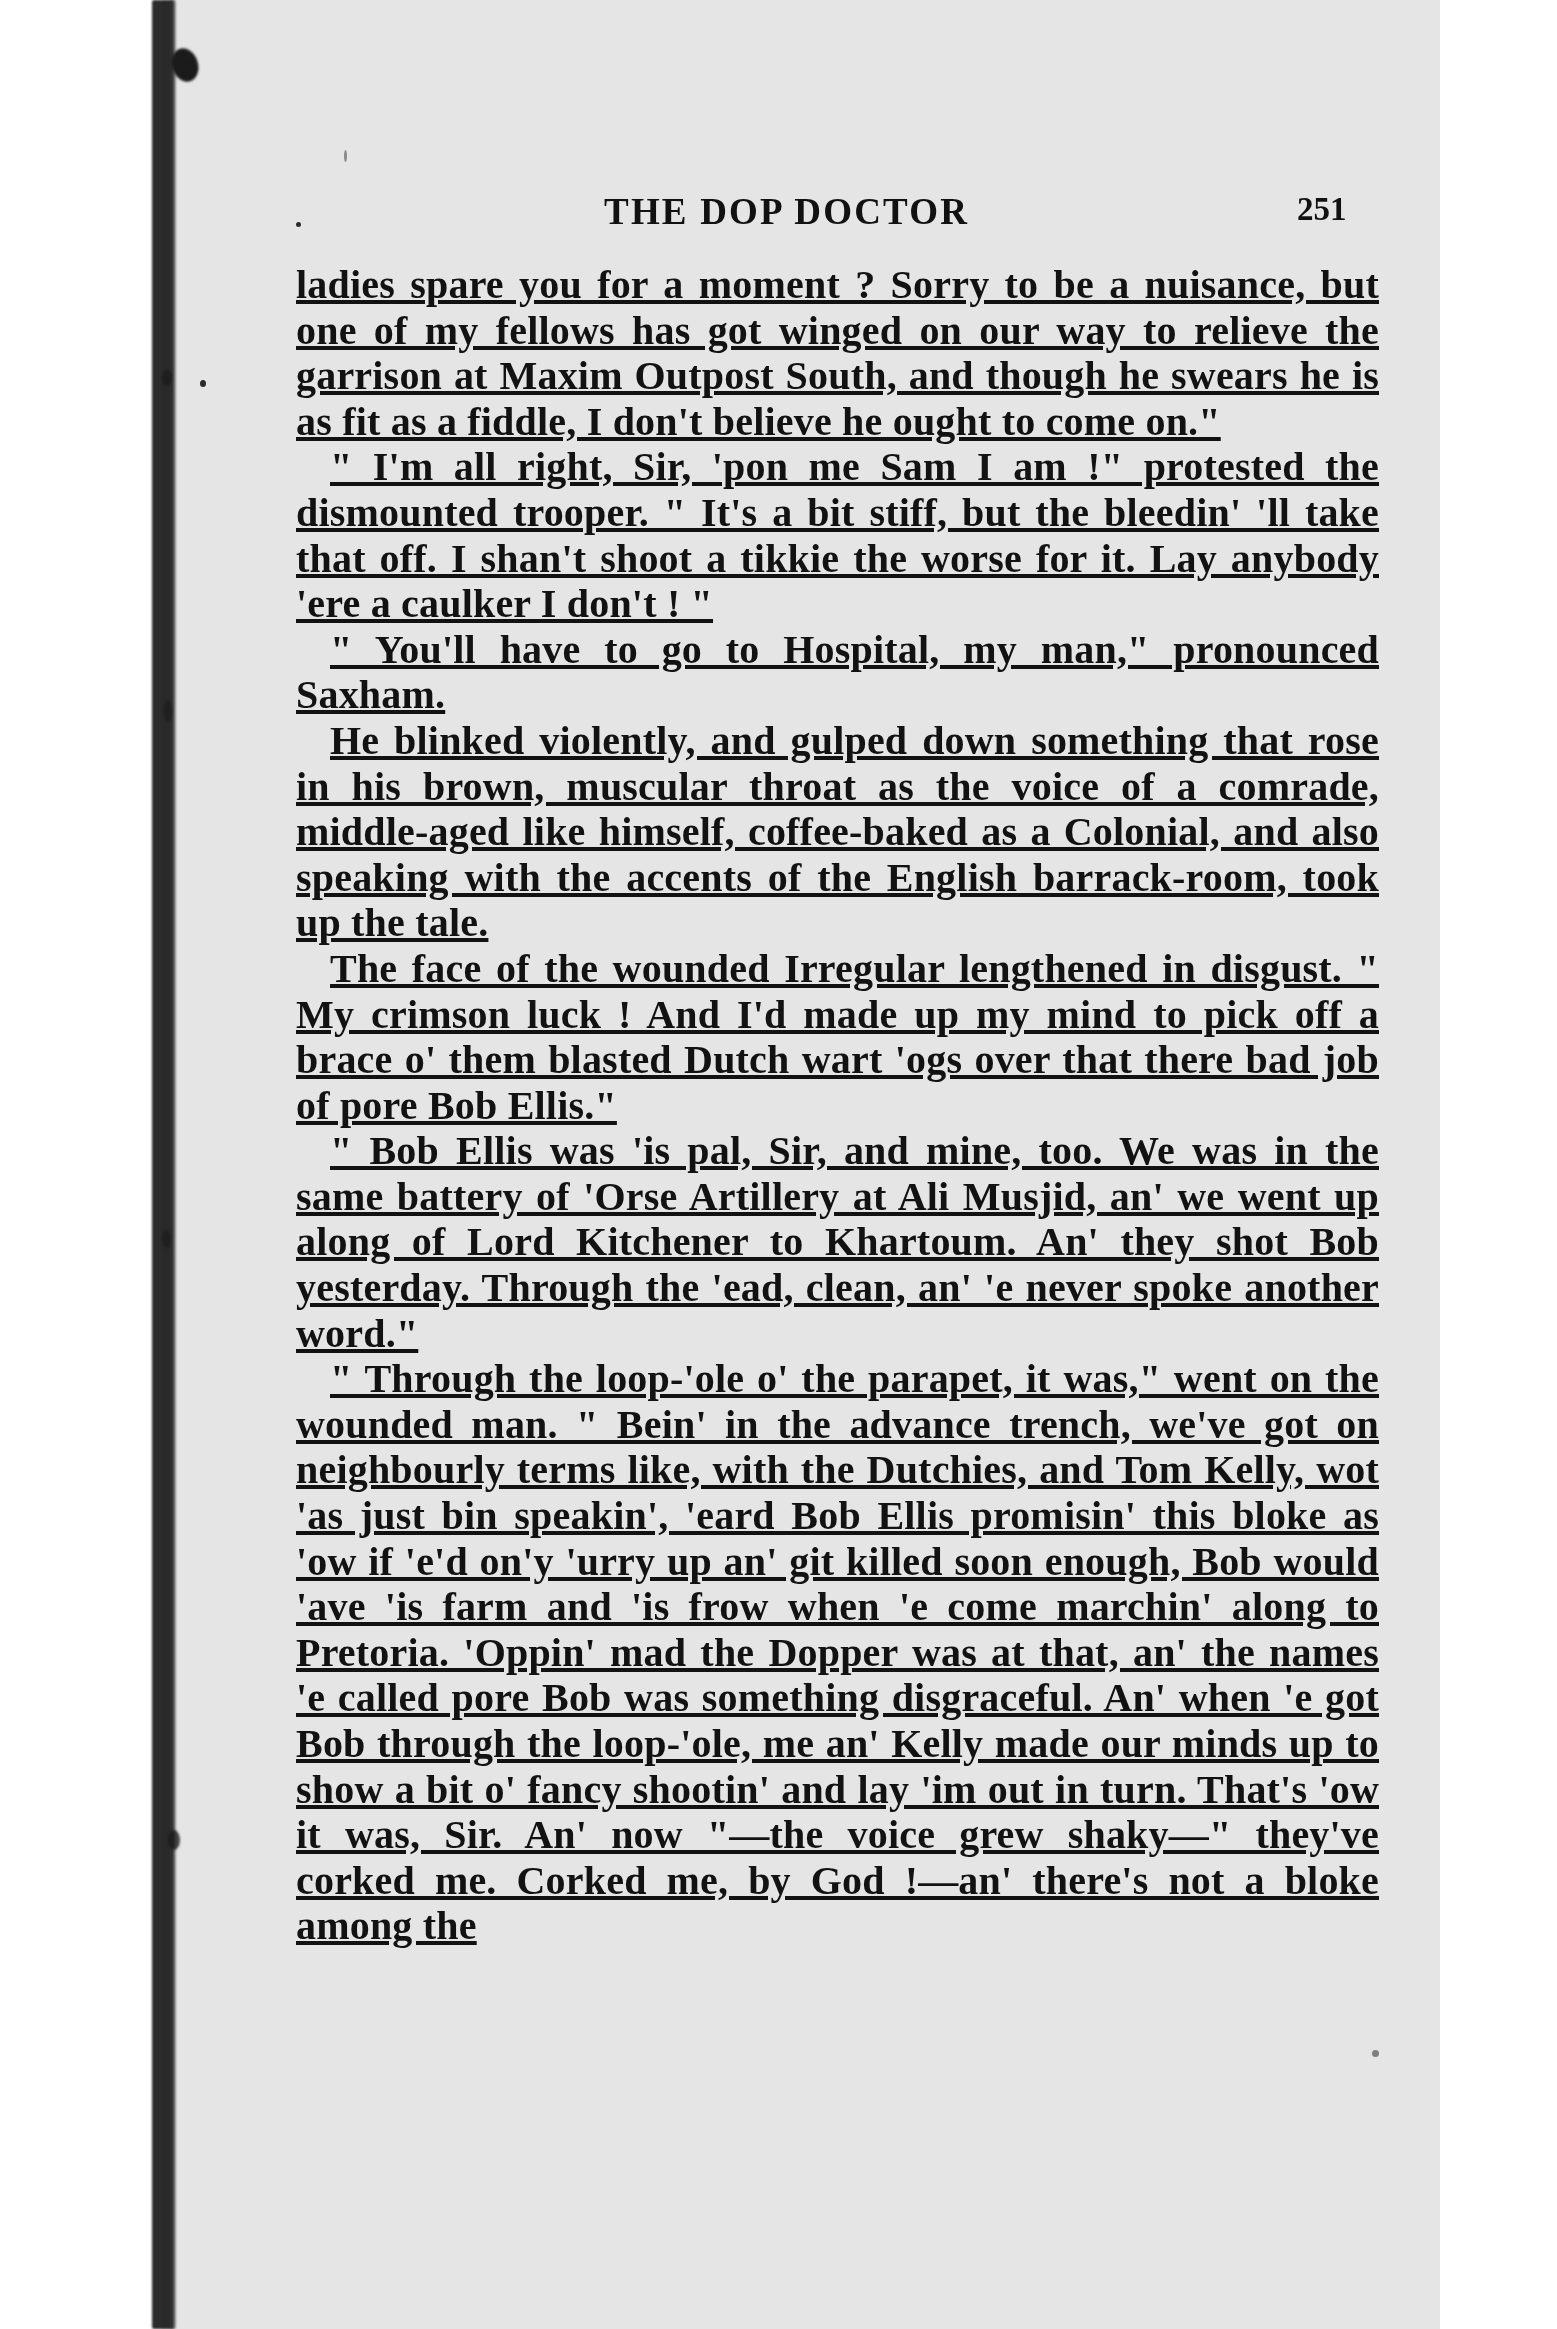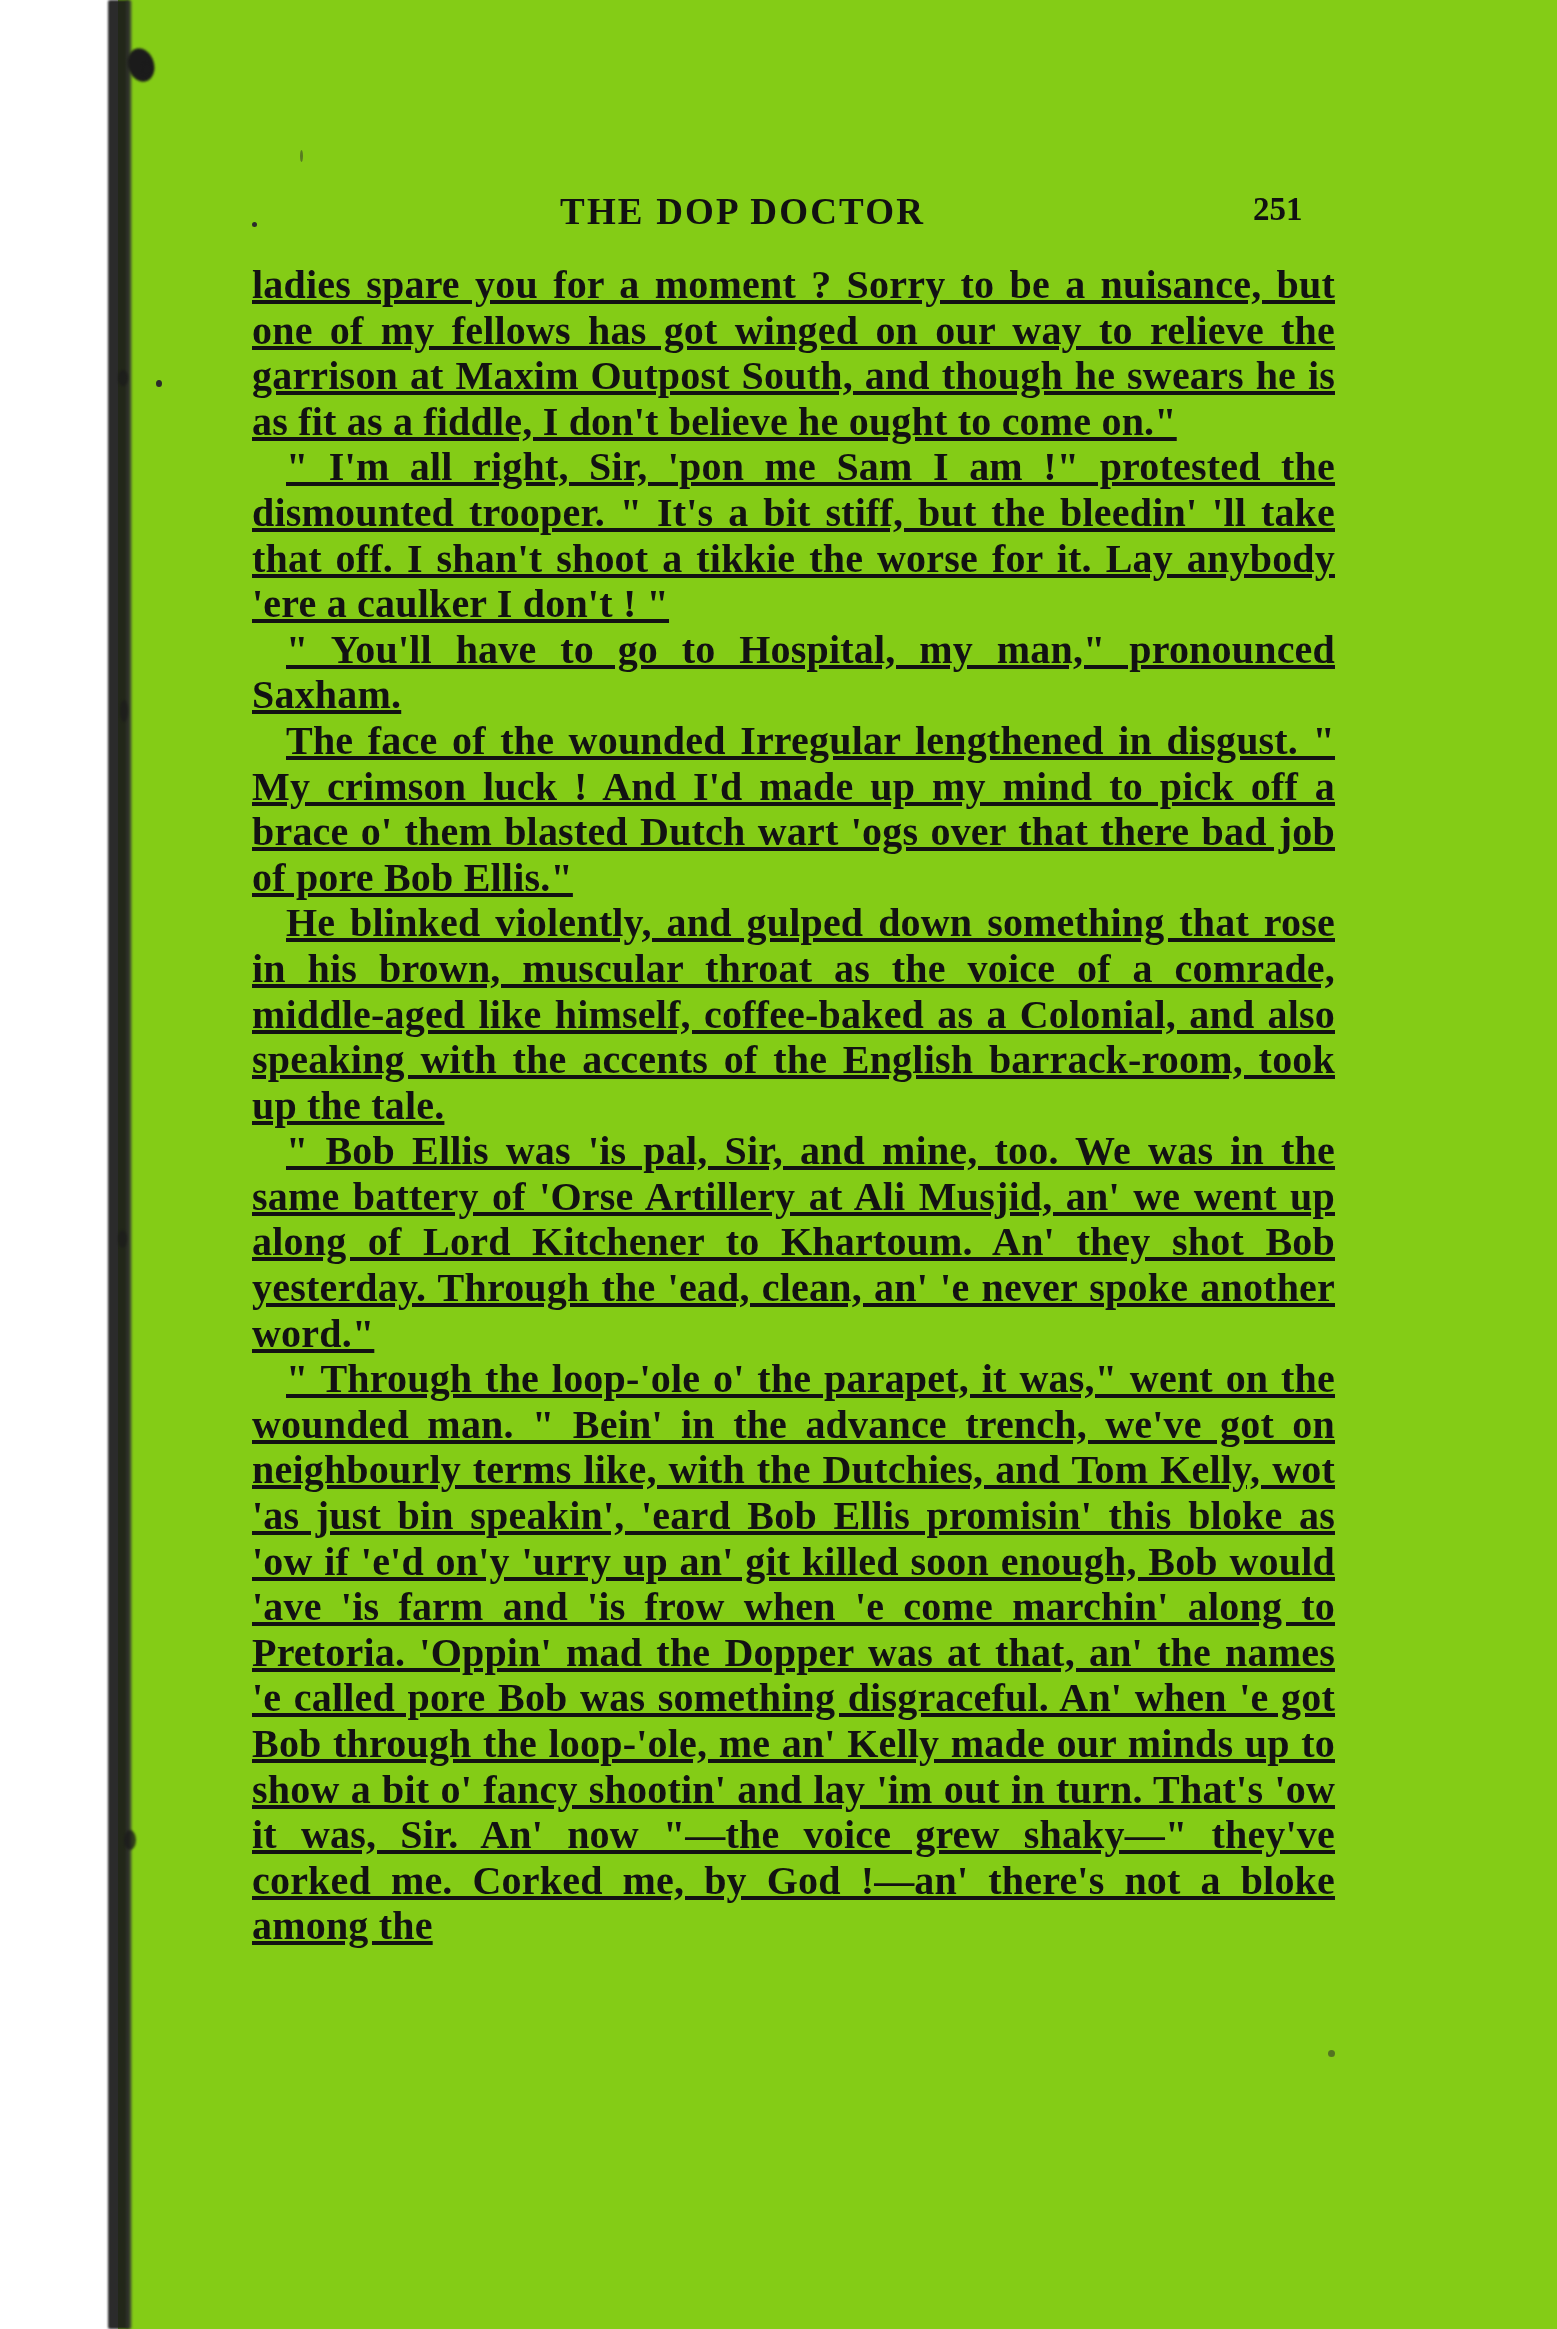--- a/index.html
+++ b/index.html
@@ -2,25 +2,26 @@
 <html><head>
 <meta charset="utf-8">
 <style>
   html, body {
     margin: 0;
     padding: 0;
     background: #ffffff;
   }
   .page {
     position: relative;
-    width: 1557px;
+    width: 1396px;
     height: 2329px;
-    background: #84cc16;
+    background: #e5e5e5;
     overflow: hidden;
     font-family: "Liberation Serif", serif;
+    margin-left: 44px;
   }
 
   
   .scan-edge-outer {
     position: absolute;
     left: 0;
     top: 0;
     width: 118px;
     height: 2329px;
     background: #ffffff;
@@ -139,19 +140,19 @@
 
   <div class="header">
     <div class="header-title">THE DOP DOCTOR</div>
     <div class="header-page">251</div>
   </div>
 
   <div class="body-col">
     <p class="para">ladies spare you for a moment ?   Sorry to be a nuisance, but one of my fellows has got winged on our way to relieve the garrison at Maxim Outpost South, and though he swears he is as fit as a fiddle, I don't believe he ought to come on."</p>
     <p class="para indent">" I'm all right, Sir, 'pon me Sam I am !" protested the dismounted trooper.   " It's a bit stiff, but the bleedin' 'll take that off.   I shan't shoot a tikkie the worse for it.   Lay anybody 'ere a caulker I don't ! "</p>
     <p class="para indent">" You'll have to go to Hospital, my man," pronounced Saxham.</p>
+    <p class="para indent">He blinked violently, and gulped down something that rose in his brown, muscular throat as the voice of a comrade, middle-aged like himself, coffee-baked as a Colonial, and also speaking with the accents of the English barrack-room, took up the tale.</p>
     <p class="para indent">The face of the wounded Irregular lengthened in disgust. " My crimson luck !   And I'd made up my mind to pick off a brace o' them blasted Dutch wart 'ogs over that there bad job of pore Bob Ellis."</p>
-    <p class="para indent">He blinked violently, and gulped down something that rose in his brown, muscular throat as the voice of a comrade, middle-aged like himself, coffee-baked as a Colonial, and also speaking with the accents of the English barrack-room, took up the tale.</p>
     <p class="para indent">" Bob Ellis was 'is pal, Sir, and mine, too.   We was in the same battery of 'Orse Artillery at Ali Musjid, an' we went up along of Lord Kitchener to Khartoum.   An' they shot Bob yesterday.   Through the 'ead, clean, an' 'e never spoke another word."</p>
     <p class="para indent">" Through the loop-'ole o' the parapet, it was," went on the wounded man.   " Bein' in the advance trench, we've got on neighbourly terms like, with the Dutchies, and Tom Kelly, wot 'as just bin speakin', 'eard Bob Ellis promisin' this bloke as 'ow if 'e'd on'y 'urry up an' git killed soon enough, Bob would 'ave 'is farm and 'is frow when 'e come marchin' along to Pretoria.   'Oppin' mad the Dopper was at that, an' the names 'e called pore Bob was something disgraceful.   An' when 'e got Bob through the loop-'ole, me an' Kelly made our minds up to show a bit o' fancy shootin' and lay 'im out in turn.   That's 'ow it was, Sir. An' now "—the voice grew shaky—" they've corked me. Corked me, by God !—an' there's not a bloke among the</p>
   </div>
 
 </div>
 
 </body></html>

